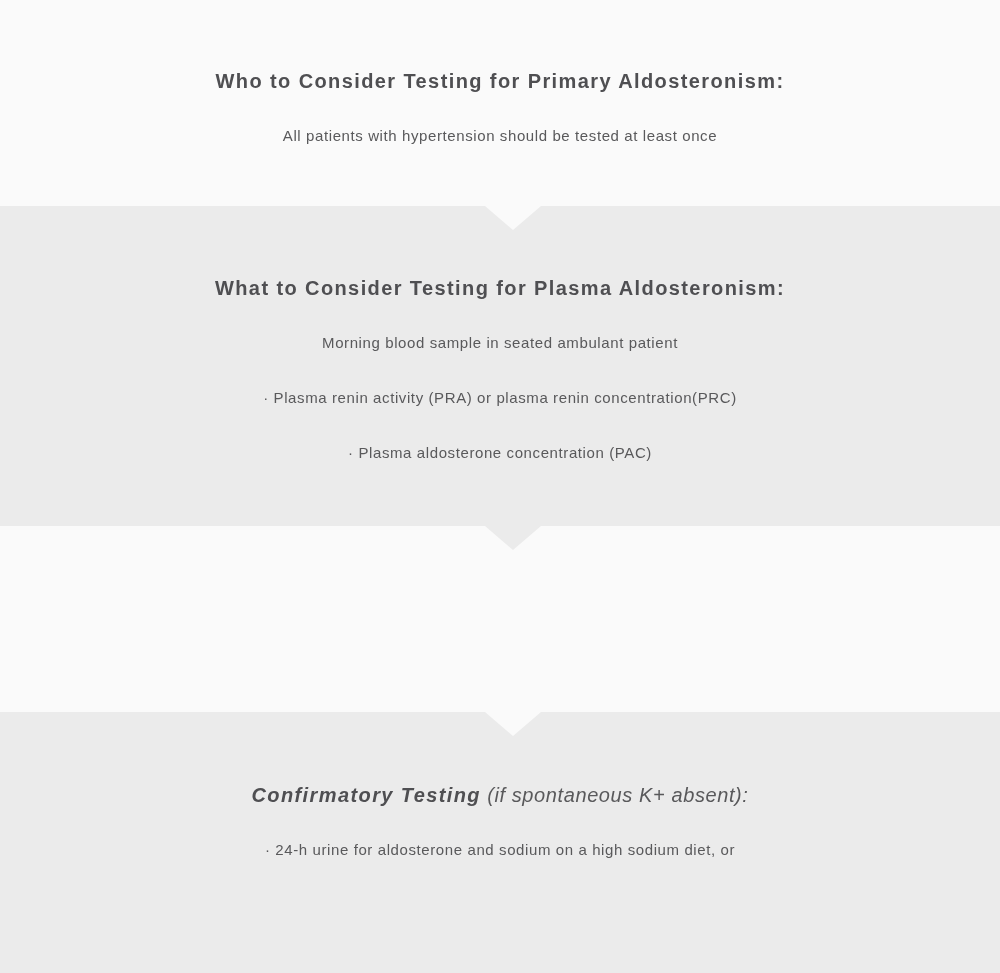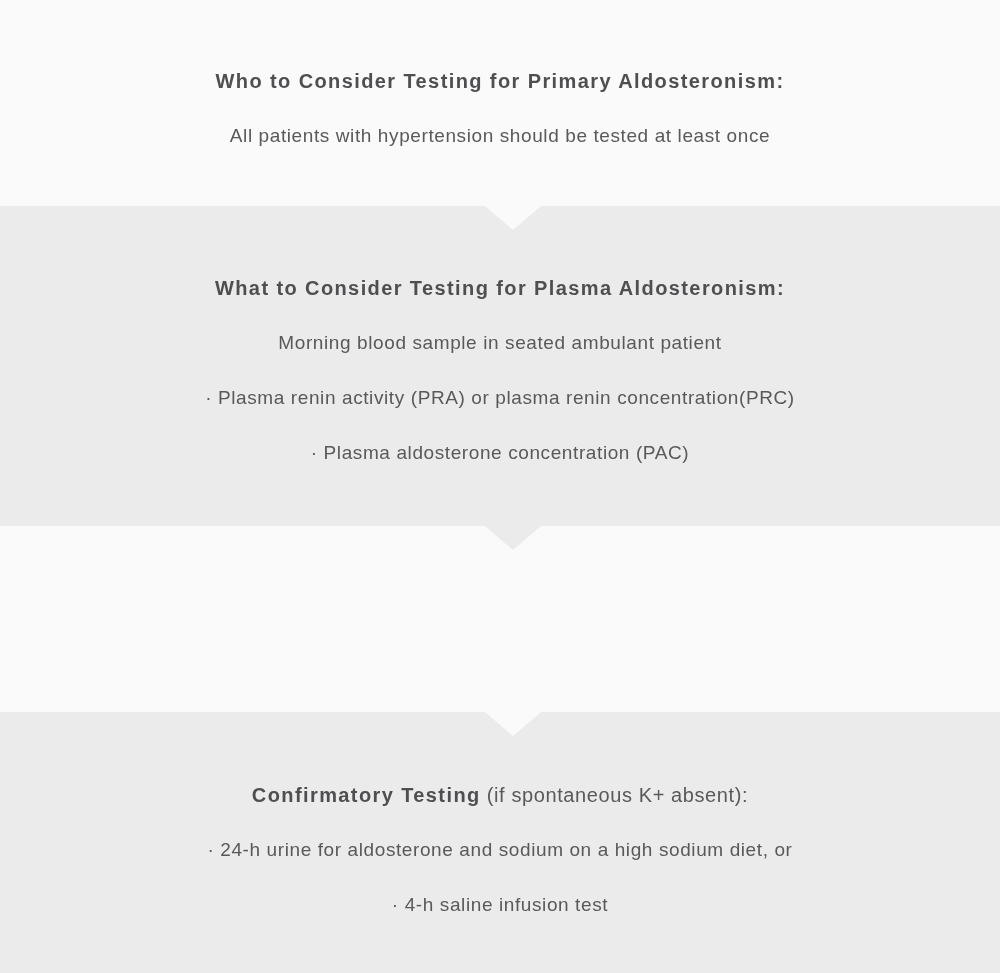--- a/index.html
+++ b/index.html
@@ -41,39 +41,39 @@
     margin:0;
     padding:0;
     font-size:20px;
     line-height:26px;
     font-weight:bold;
     letter-spacing:1.4px;
     color:var(--text-bold);
   }
   .step p{
     margin:0;
-    font-size:19px;
+    font-size:15px;
     line-height:26px;
     letter-spacing:0.6px;
     color:var(--text);
   }
   
   .s1 h2{padding-top:68px;}
   .s1 p{margin-top:29px;}
   .s2 h2{padding-top:69px;}
   .s2 p{margin-top:29px;}
   .s3 .bold-block{
     padding-top:64px;
     font-size:19.5px;
     line-height:34px;
     font-weight:bold;
     letter-spacing:1.5px;
     color:var(--text-bold);
   }
-  .s4 h2{padding-top:70px;}
+  .s4 h2{padding-top:70px;font-style:italic;}
   .s4 h2 .title-rest{
     font-weight:normal;
     letter-spacing:0.6px;
     color:var(--text);
   }
   .s4 p{margin-top:29px;}
 </style>
 </head>
 <body>
 
@@ -93,16 +93,15 @@
     <div class="notch"></div>
   </section>
 
   <section class="step light s3">
     <div class="notch"></div>
   </section>
 
   <section class="step gray s4">
     <h2><span>Confirmatory Testing</span><span class="title-rest"> (if spontaneous K+ absent):</span></h2>
     <p>· 24-h urine for aldosterone and sodium on a high sodium diet, or</p>
-    <p>· 4-h saline infusion test</p>
   </section>
 
 </div>
 
 </body></html>

